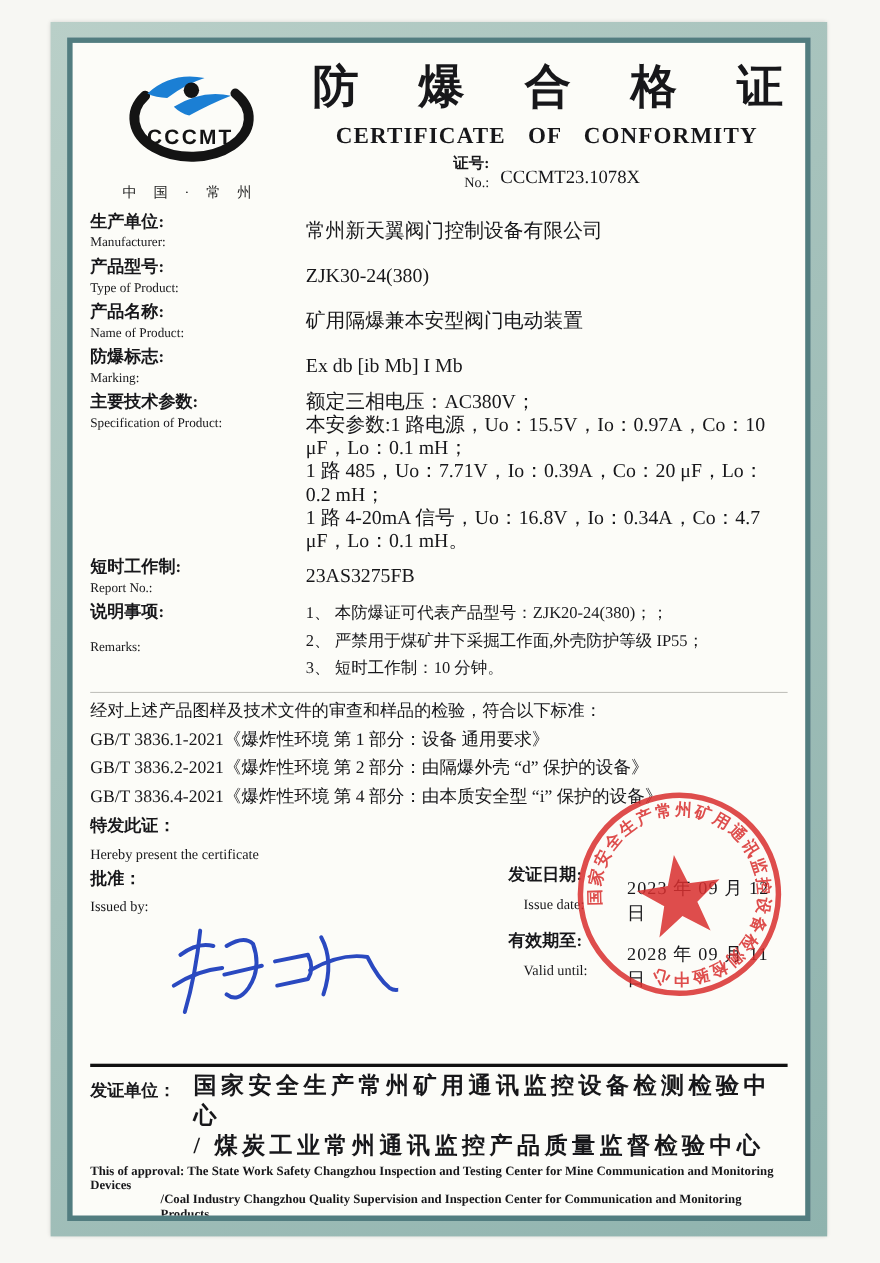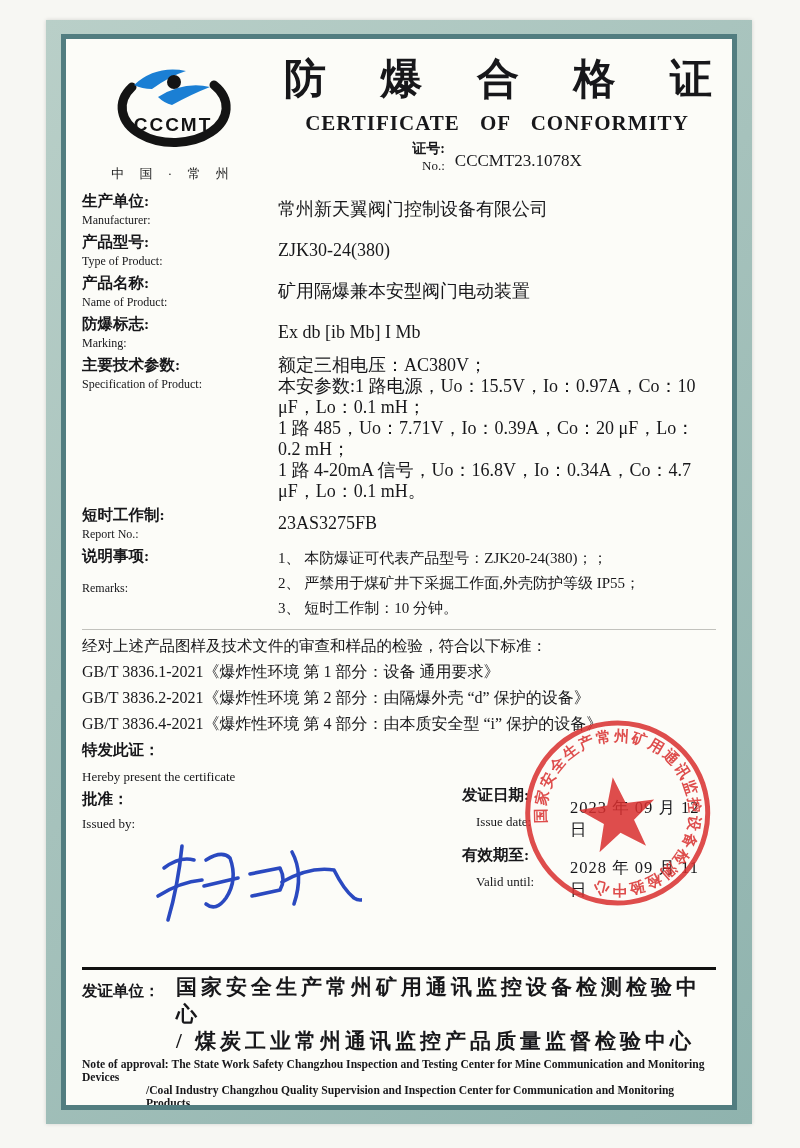--- a/index.html
+++ b/index.html
@@ -245,21 +245,21 @@
 
     <div class="rule-thick"></div>
     <div class="approval approval-block">
       <div class="appr-row">
         <div class="appr-label">发证单位：</div>
         <div class="appr-cnblock">
           <div class="appr-cn">国家安全生产常州矿用通讯监控设备检测检验中心</div>
           <div class="appr-cn">/ 煤炭工业常州通讯监控产品质量监督检验中心</div>
         </div>
       </div>
-      <div class="appr-en"><span>Note of approval:</span> <span>The State Work Safety Changzhou Inspection and Testing Center for Mine Communication and Monitoring Devices</span></div>
+      <div class="appr-en"><span>This of approval:</span> <span>The State Work Safety Changzhou Inspection and Testing Center for Mine Communication and Monitoring Devices</span></div>
       <div class="appr-en2">/Coal Industry Changzhou Quality Supervision and Inspection Center for Communication and Monitoring Products</div>
     </div>
 
     <div class="rule-thick"></div>
     <div>
       <div class="note-cn">注：本证仅对符合受检样品的产品有效，持证者有责任保证产品符合标准规定。</div>
       <div class="note-en">Note：This certificate is only valid for the products which are in conformity with the tested sample. The holder of this certificate has the responsibility to ensure the products complying with relative standard(s).</div>
     </div>
 
   </div>

